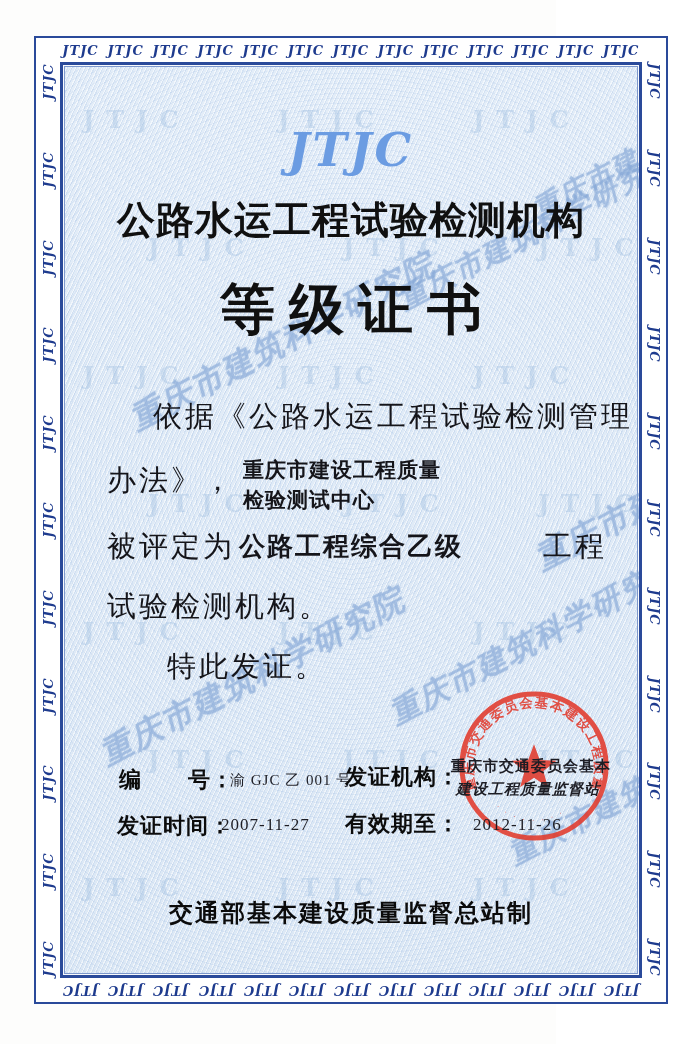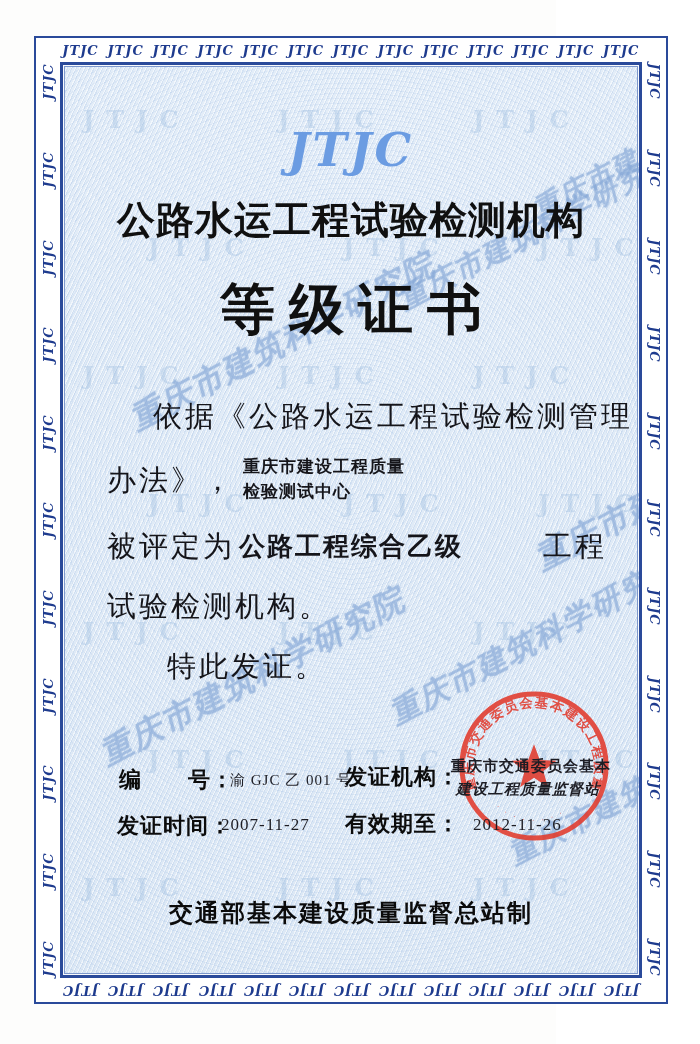--- a/index.html
+++ b/index.html
@@ -47,21 +47,21 @@
         font-family:"DejaVu Serif",serif;font-style:italic;font-weight:bold;
         font-size:46px;letter-spacing:3px;color:#6b9ce2;}
   .title{position:absolute;top:130px;left:0;width:100%;text-align:center;
         font-weight:bold;font-size:38px;letter-spacing:1px;color:#101010;}
   .subtitle{position:absolute;top:208px;left:0;width:100%;text-align:center;
         font-weight:bold;font-size:55px;letter-spacing:14px;color:#101010;
         text-indent:14px;}
   .bodyline{position:absolute;font-size:29px;letter-spacing:3px;color:#15151a;}
   .b-line1{left:90px;top:332px;}
   .b-line2{left:44px;top:396px;}
-  .recipient{position:absolute;left:180px;top:390px;font-size:17px;font-weight:bold;
+  .recipient{position:absolute;left:180px;top:390px;font-size:21px;font-weight:bold;
         line-height:1.45;letter-spacing:1px;color:#15151a;}
   .grade{position:absolute;left:176px;top:440px;font-family:"Liberation Sans",sans-serif;
         font-weight:bold;font-size:26px;letter-spacing:2px;color:#15151a;margin-top:24px;}
   .b-line3{left:44px;top:462px;}
   .b-line3b{left:480px;top:462px;}
   .b-line4{left:44px;top:522px;}
   .b-line5{left:104px;top:582px;}
 
   .field-label{position:absolute;font-family:"Liberation Sans",sans-serif;
         font-weight:bold;font-size:22px;color:#0c0c0c;letter-spacing:1px;}

